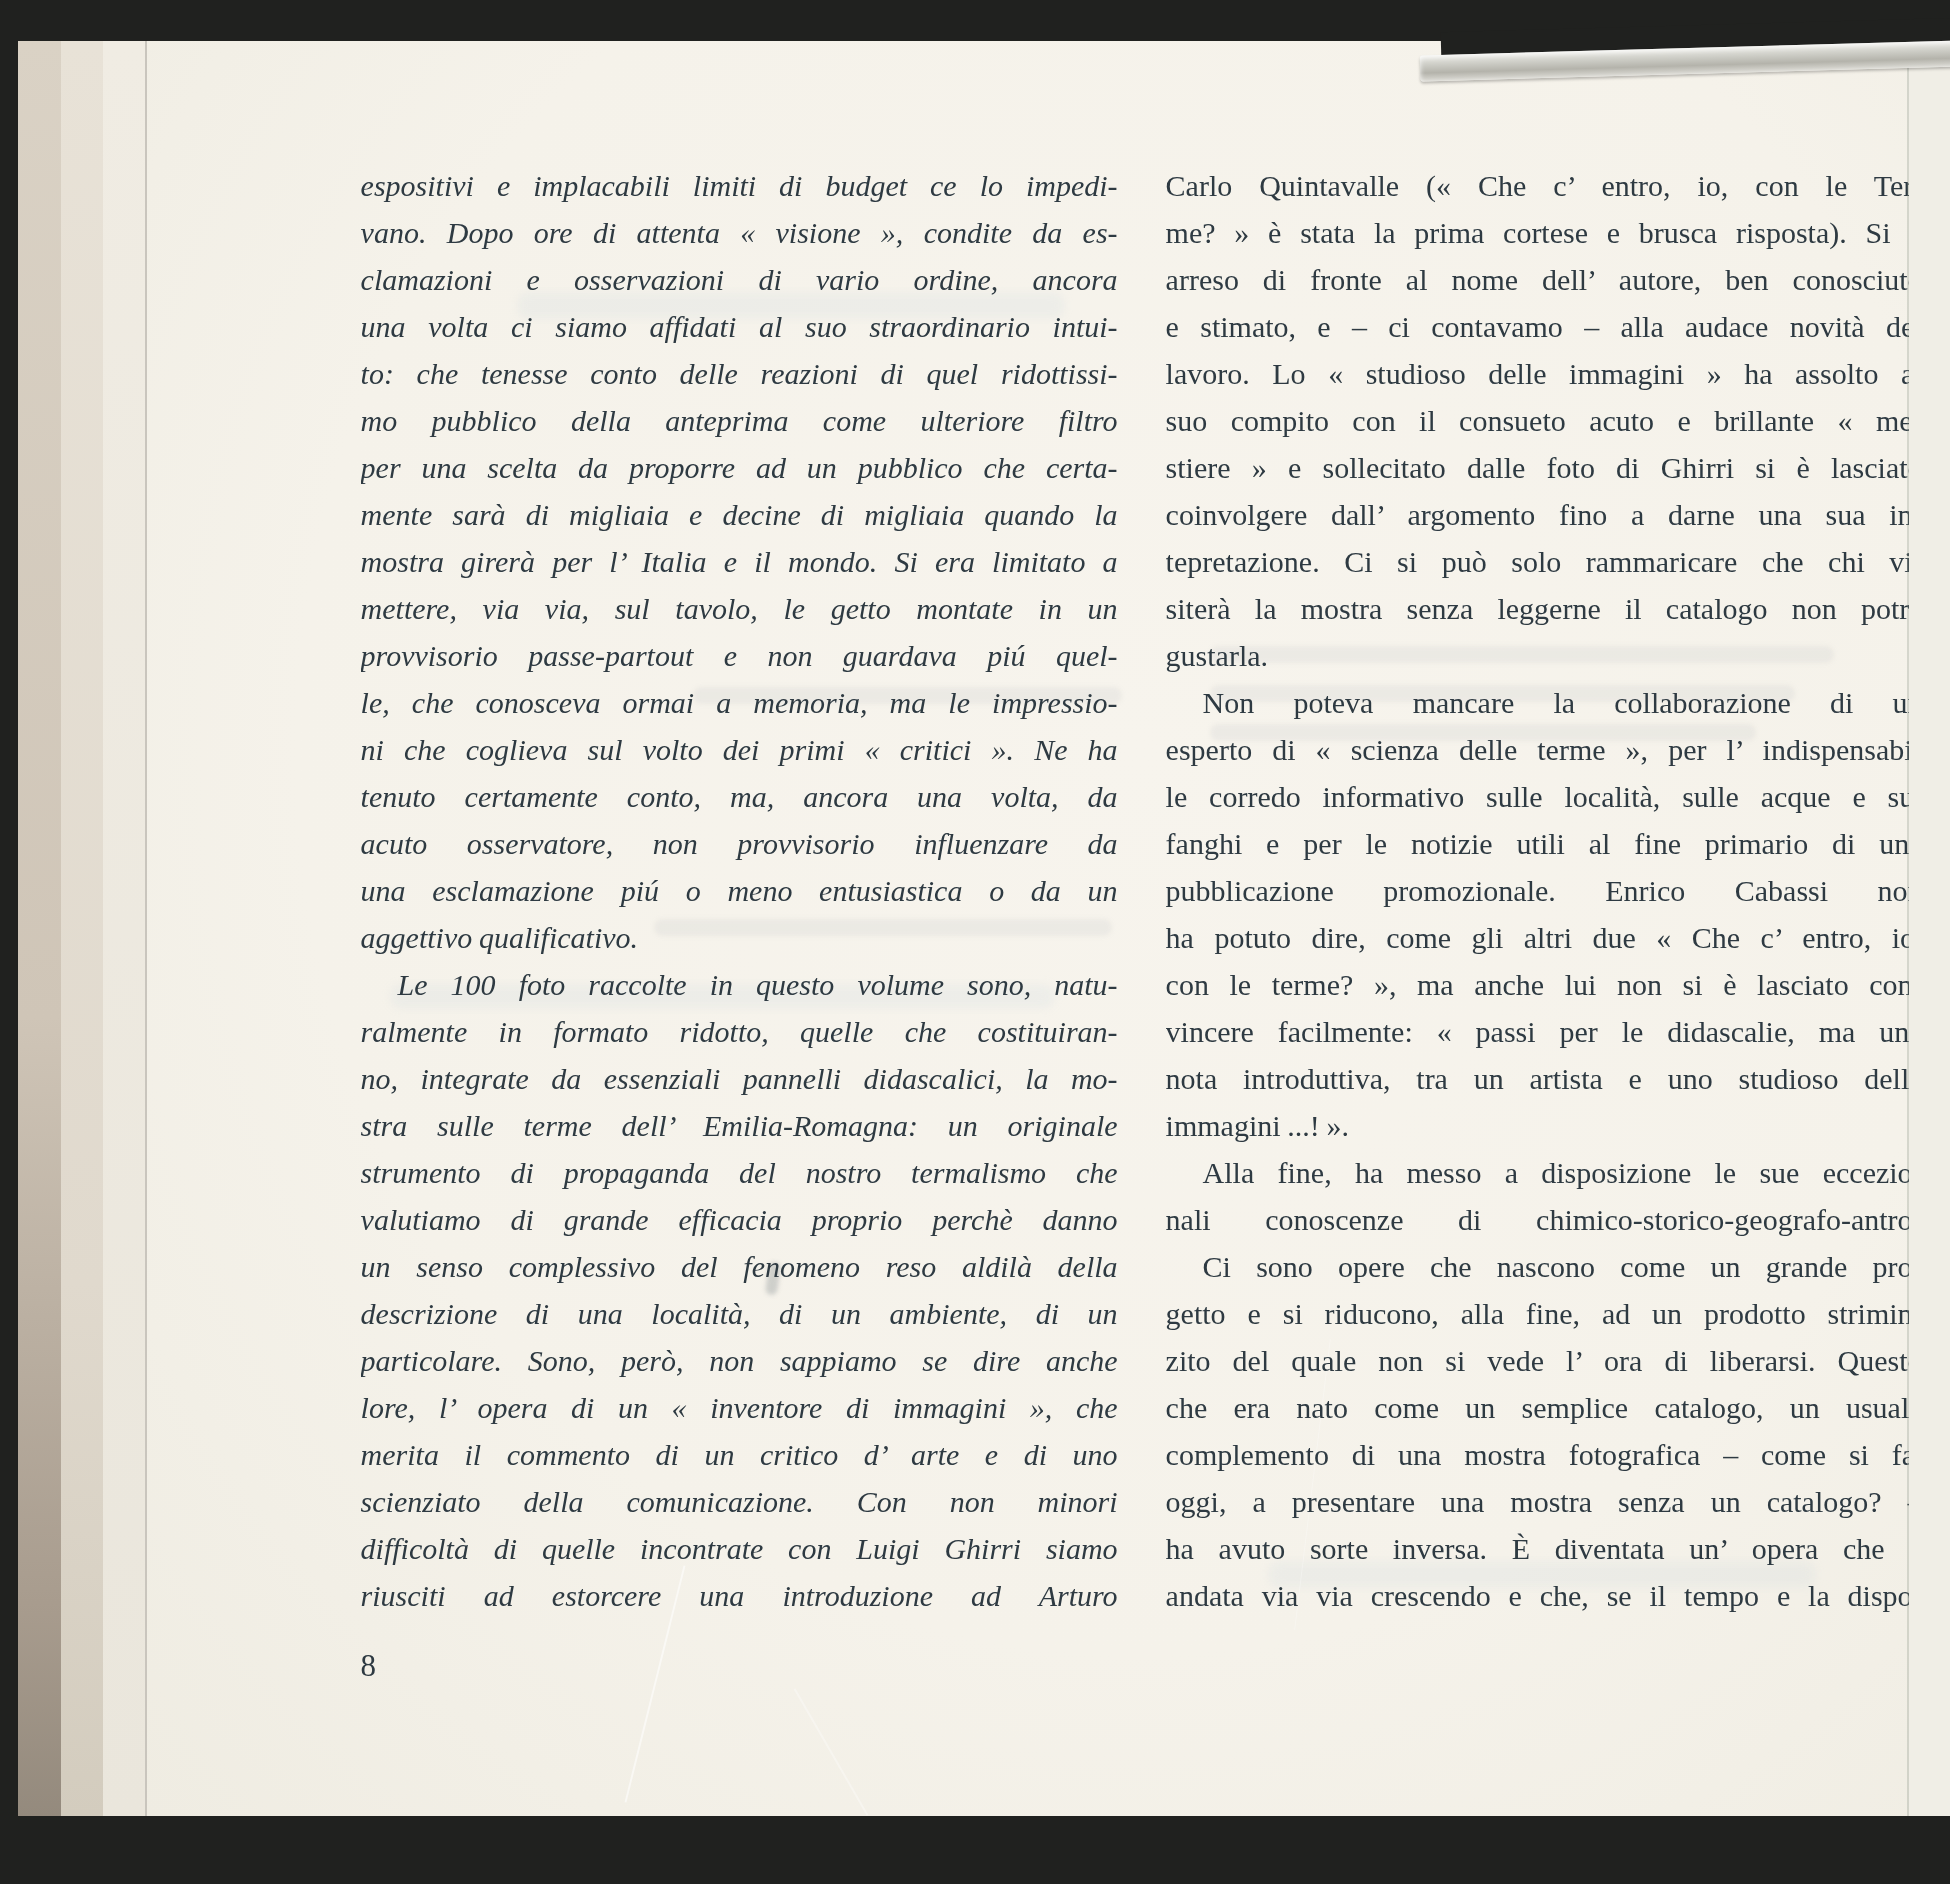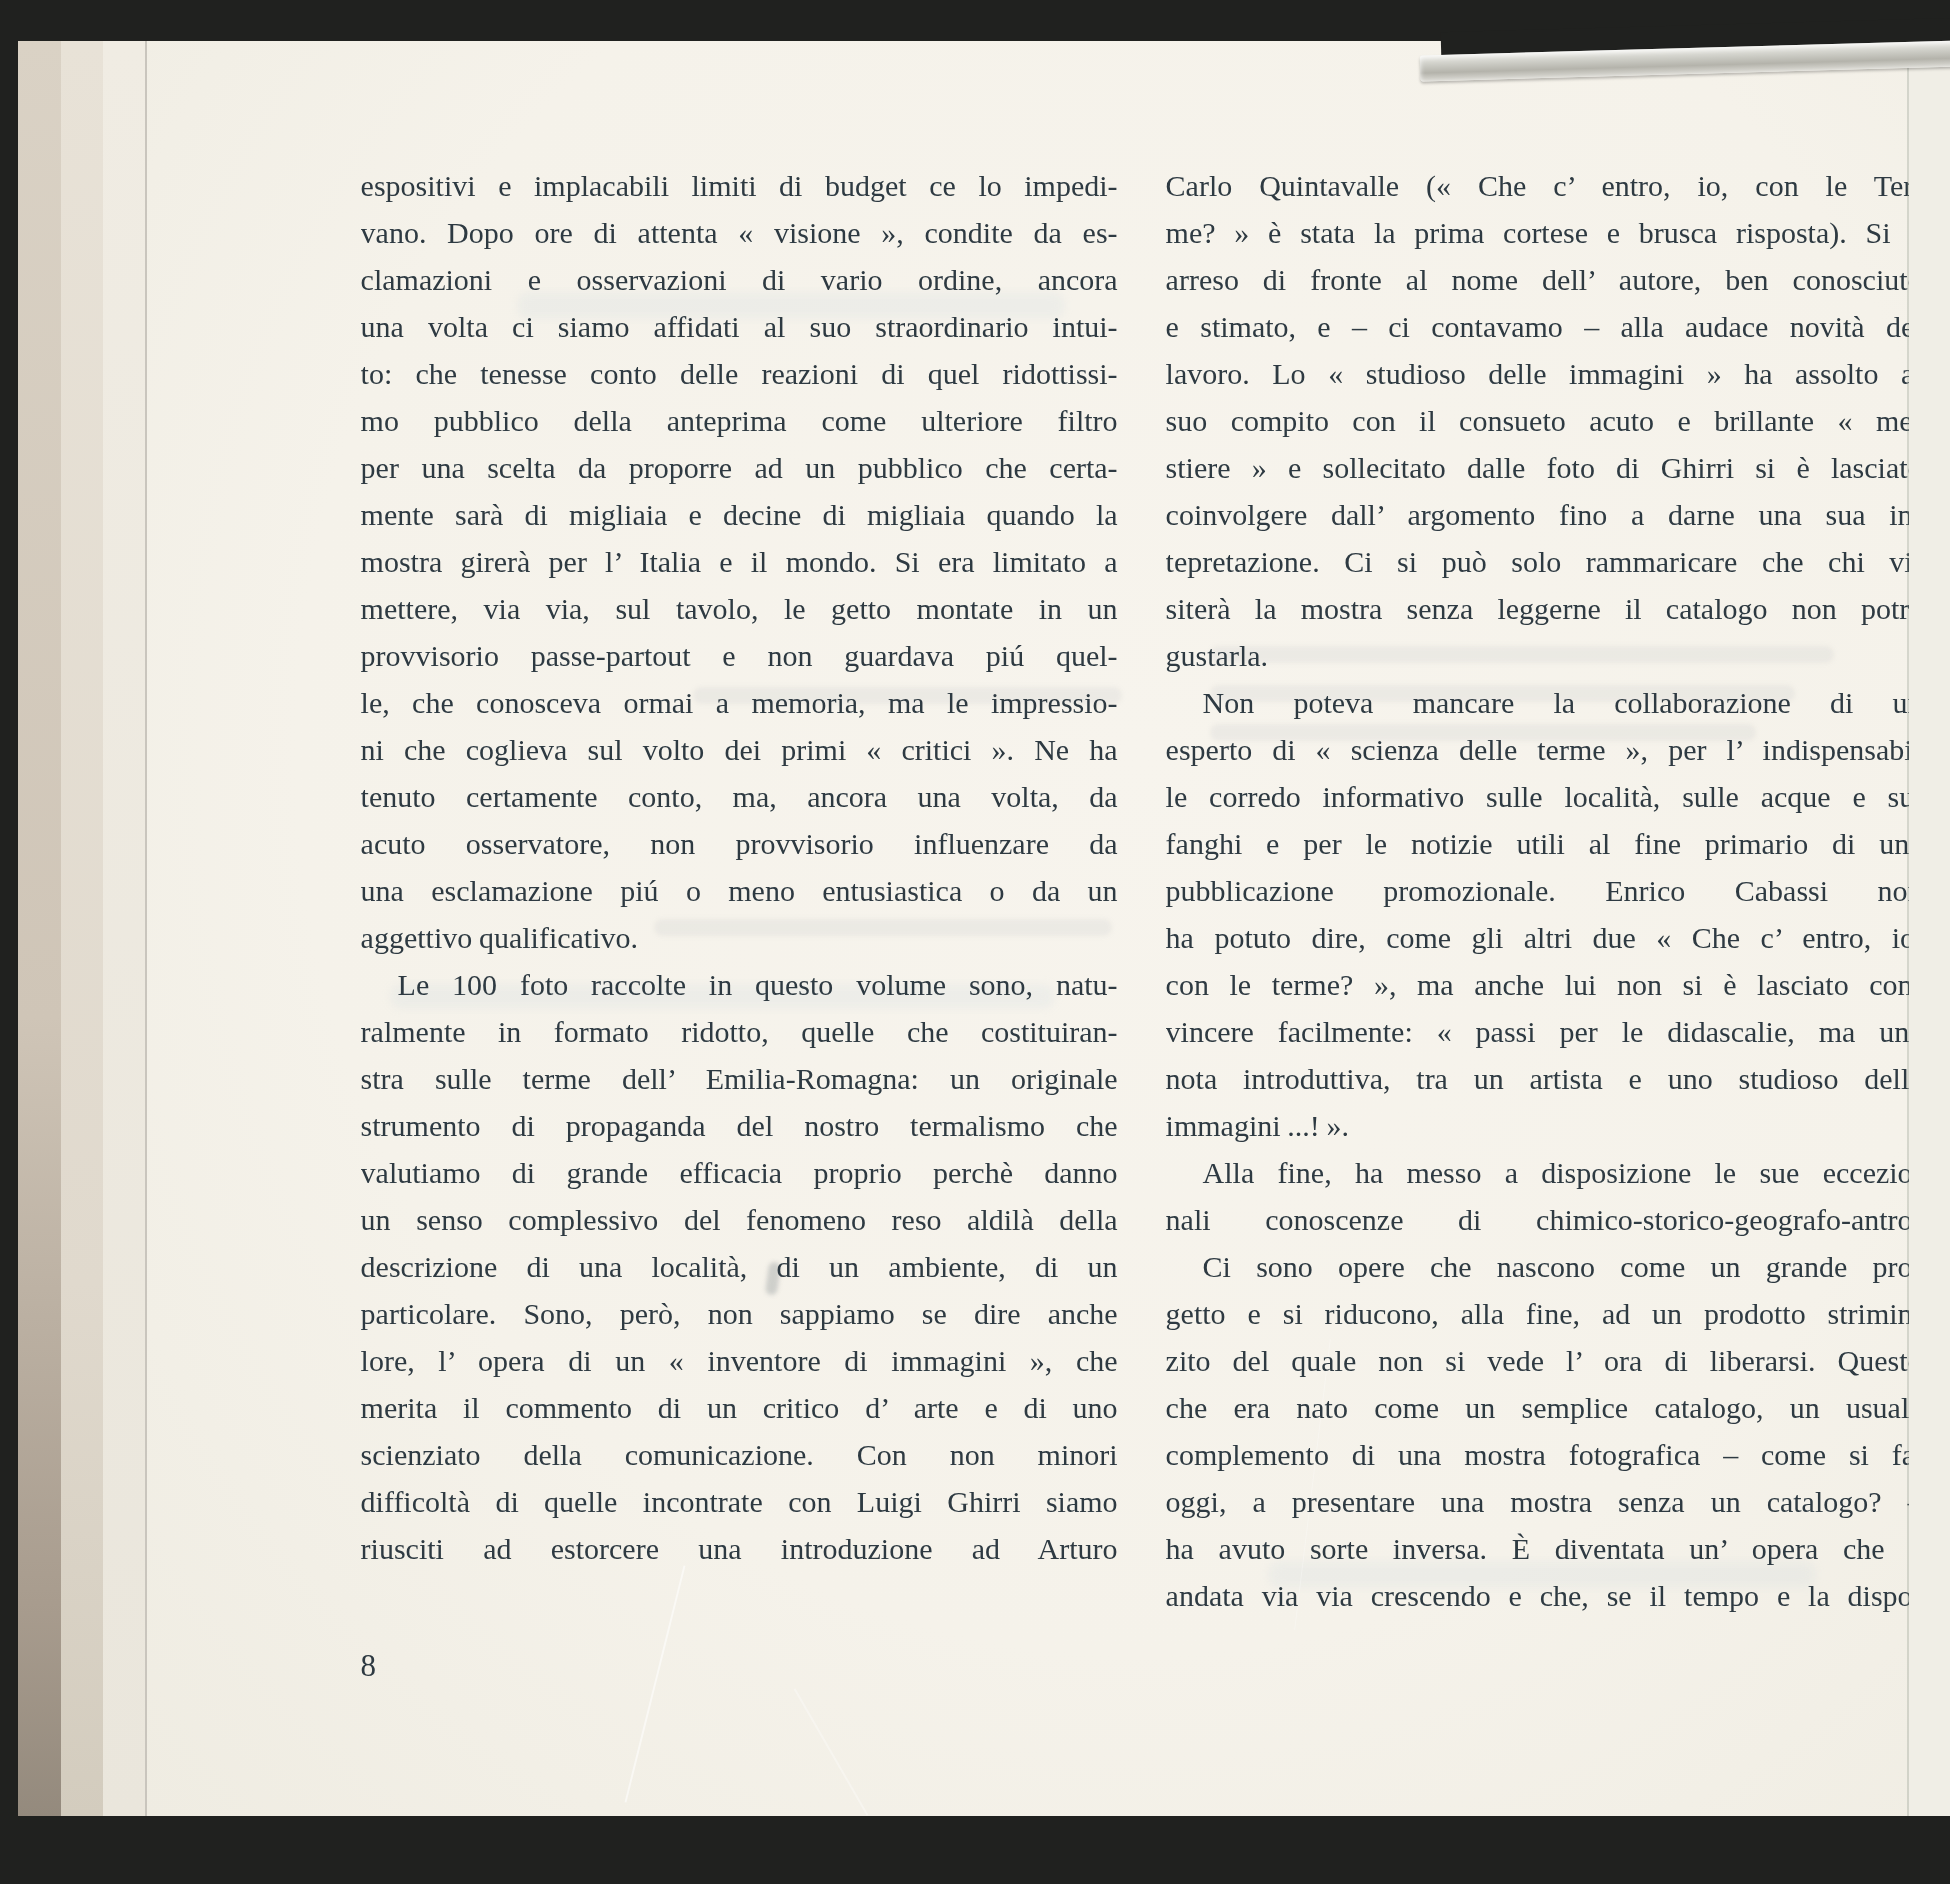--- a/index.html
+++ b/index.html
@@ -34,21 +34,21 @@
     background:var(--bg);transform:rotate(-1.6deg);
   }
   .fore-edge{
     position:absolute;top:6.8px;right:-5.9px;width:536px;height:26px;
     background:linear-gradient(180deg,#ecece7 0%,#cacac3 40%,#b4b3ab 68%,#dddcd6 100%);
     transform:rotate(-1.6deg);border-radius:2.9px;
     box-shadow:inset 0 2px 4.9px rgba(255,255,255,0.85), 0 2px 2.9px rgba(0,0,0,0.25);
   }
   
   .col{position:absolute;top:121px;width:757px;color:var(--ink);}
-  .col-left{left:214px;}
+  .col-left{left:214px;font-style:italic;}
   .col-right{left:1019px;}
   .line{
     height:47px;line-height:47px;font-size:30px;
     text-align:justify;text-align-last:justify;
     word-spacing:-0.8px;overflow:hidden;white-space:normal;
   }
   .line.indent{text-indent:37px;}
   .line.end{text-align-last:left;}
   .page-number{
     position:absolute;left:214px;top:1607px;font-size:31px;color:var(--ink);
@@ -111,20 +111,21 @@
           <div class="line">mettere, via via, sul tavolo, le getto montate in un</div>
           <div class="line">provvisorio passe-partout e non guardava piú quel-</div>
           <div class="line">le, che conosceva ormai a memoria, ma le impressio-</div>
           <div class="line">ni che coglieva sul volto dei primi « critici ». Ne ha</div>
           <div class="line">tenuto certamente conto, ma, ancora una volta, da</div>
           <div class="line">acuto osservatore, non provvisorio influenzare da</div>
           <div class="line">una esclamazione piú o meno entusiastica o da un</div>
           <div class="line end">aggettivo qualificativo.</div>
           <div class="line indent">Le 100 foto raccolte in questo volume sono, natu-</div>
           <div class="line">ralmente in formato ridotto, quelle che costituiran-</div>
+          <div class="line">no, integrate da essenziali pannelli didascalici, la mo-</div>
           <div class="line">stra sulle terme dell’ Emilia-Romagna: un originale</div>
           <div class="line">strumento di propaganda del nostro termalismo che</div>
           <div class="line">valutiamo di grande efficacia proprio perchè danno</div>
           <div class="line">un senso complessivo del fenomeno reso aldilà della</div>
           <div class="line">descrizione di una località, di un ambiente, di un</div>
           <div class="line">particolare. Sono, però, non sappiamo se dire anche</div>
           <div class="line">lore, l’ opera di un « inventore di immagini », che</div>
           <div class="line">merita il commento di un critico d’ arte e di uno</div>
           <div class="line">scienziato della comunicazione. Con non minori</div>
           <div class="line">difficoltà di quelle incontrate con Luigi Ghirri siamo</div>

